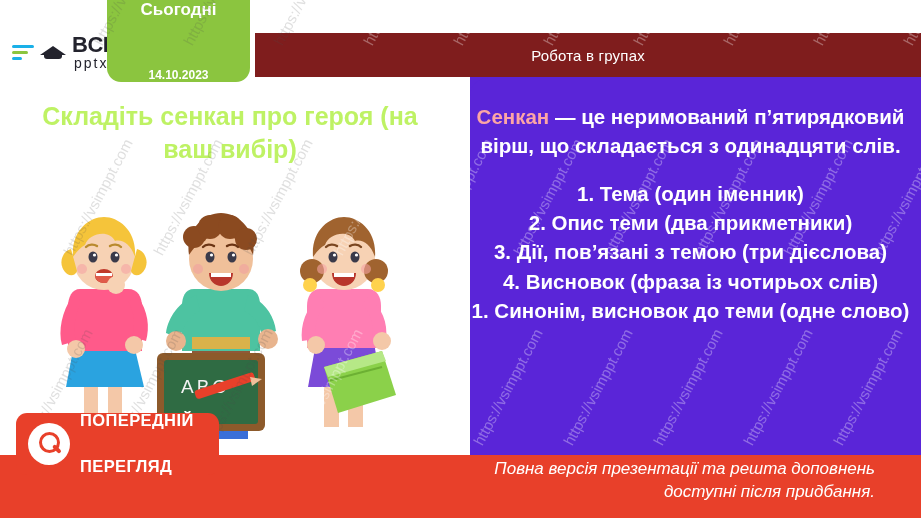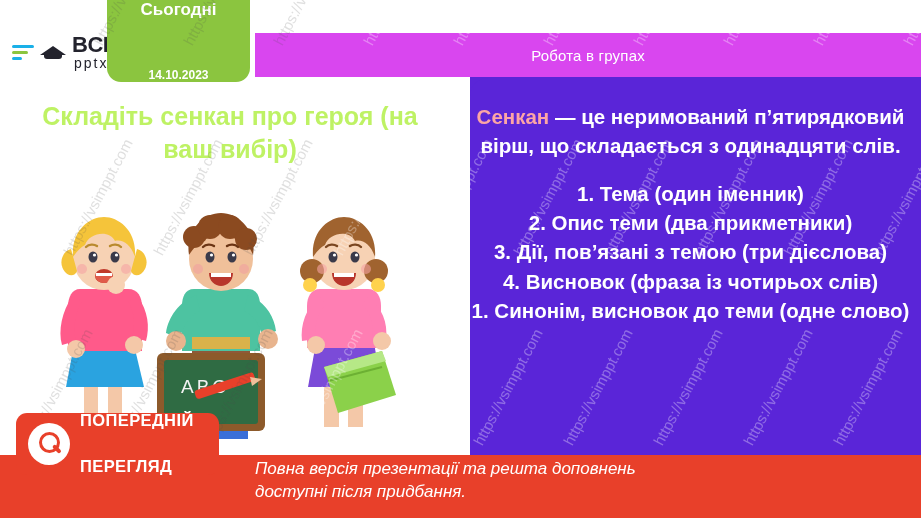--- a/index.html
+++ b/index.html
@@ -34,21 +34,21 @@
   }
   .right-inner{
     position:absolute;left:470px;top:78px;width:440px;height:430px;
     background:#5a25d8;
     border-radius:18px 0 0 0;
   }
 
   
   .topbar{
     position:absolute;left:255px;top:33px;width:666px;height:44px;
-    background:#d946ef;
+    background:#7f1d1d;
     display:flex;align-items:center;justify-content:center;
   }
   .topbar-title{
     color:#ffffff;font-size:15px;letter-spacing:.2px;
   }
   
   .topstrip{
     position:absolute;left:0;top:0;width:921px;height:33px;background:#ffffff;
   }
 
@@ -127,21 +127,21 @@
   .mag:after{
     content:"";position:absolute;left:24px;top:24px;width:10px;height:3.5px;
     background:#e8402a;transform:rotate(45deg);border-radius:2px;
   }
   .badge-text{display:flex;flex-direction:column;line-height:1.08;gap:28px;}
   .badge-text span{
     color:#ffffff;font-size:16.5px;font-weight:bold;letter-spacing:.4px;
   }
   .banner-msg{
     position:absolute;left:255px;top:457px;width:620px;
-    color:#ffffff;font-size:17px;font-style:italic;text-align:left;line-height:1.38;
+    color:#ffffff;font-size:17px;font-style:italic;text-align:right;line-height:1.38;
   }
 
   
   .kids{position:absolute;left:24px;top:185px;width:410px;height:265px;}
 
   
   .wm{
     position:absolute;inset:0;pointer-events:none;
     overflow:hidden;
   }

